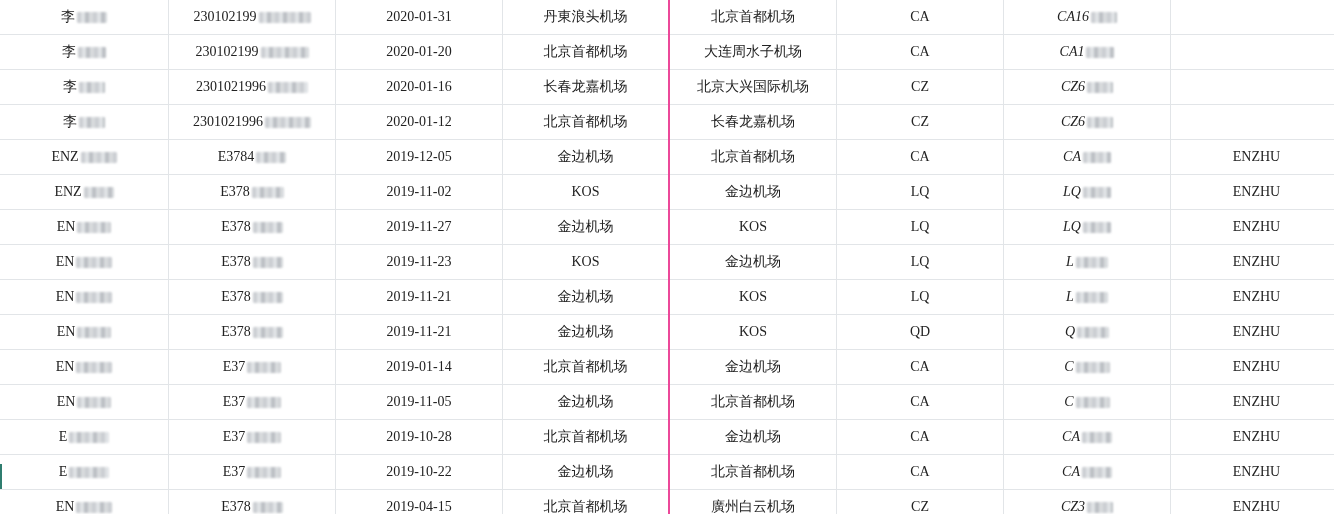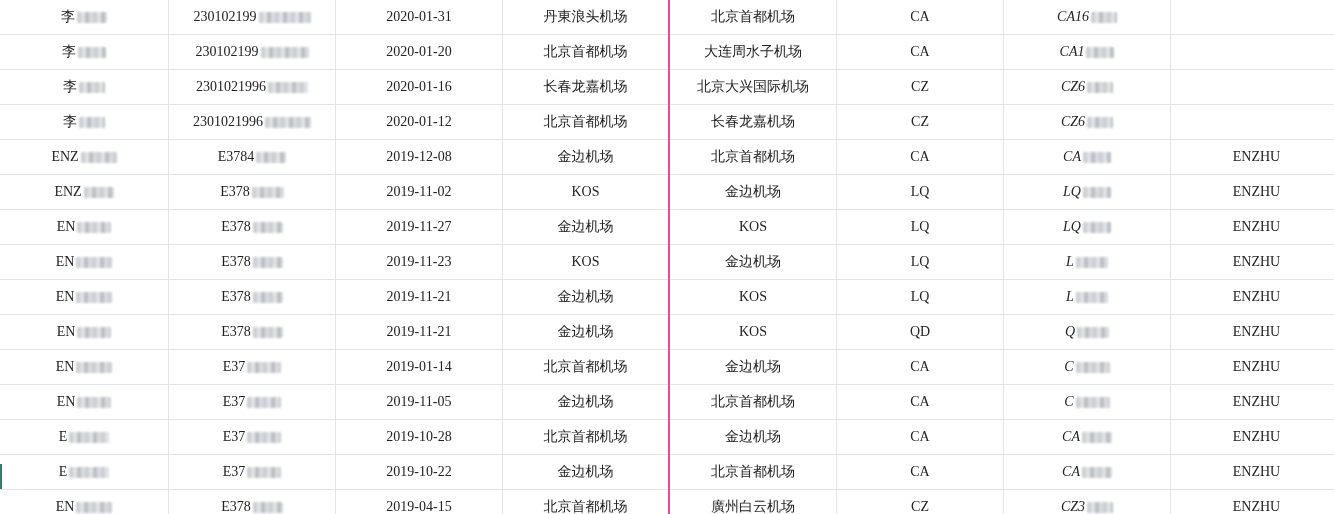--- a/index.html
+++ b/index.html
@@ -158,21 +158,21 @@
         </tr>
         <tr>
           <td class="c0"><span class="cellwrap">
               <span class="txt">ENZ</span>
               <span class="mask" style="width: 36px;"></span>
             </span></td>
           <td class="c1"><span class="cellwrap">
               <span class="txt">E3784</span>
               <span class="mask" style="width: 30px;"></span>
             </span></td>
-          <td class="c2"><span class="txt">2019-12-08</span></td>
+          <td class="c2"><span class="txt">2019-12-05</span></td>
           <td class="c3"><span class="txt">金边机场</span></td>
           <td class="c4"><span class="txt">北京首都机场</span></td>
           <td class="c5"><span class="txt">CA</span></td>
           <td class="c6"><span class="cellwrap">
               <span class="txt">CA</span>
               <span class="mask" style="width: 28px;"></span>
             </span></td>
           <td class="c7"><span class="txt">ENZHU</span></td>
         </tr>
         <tr>

